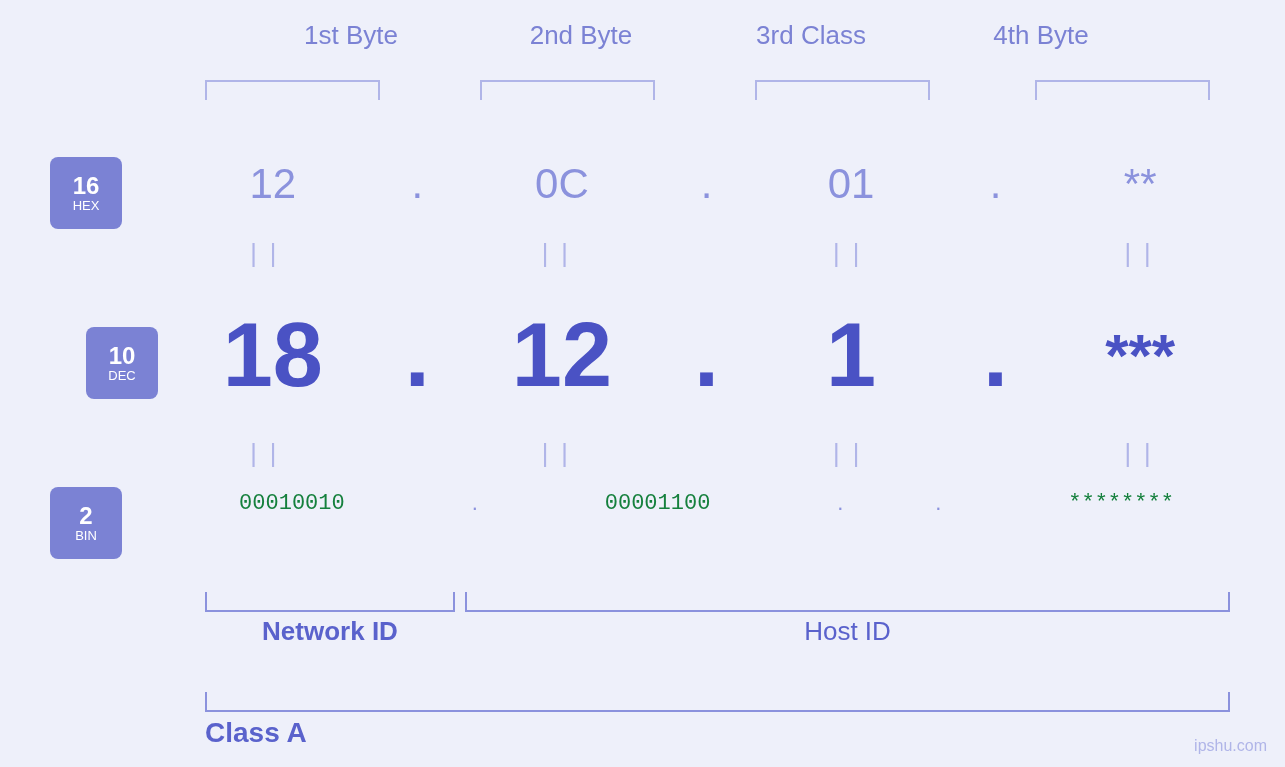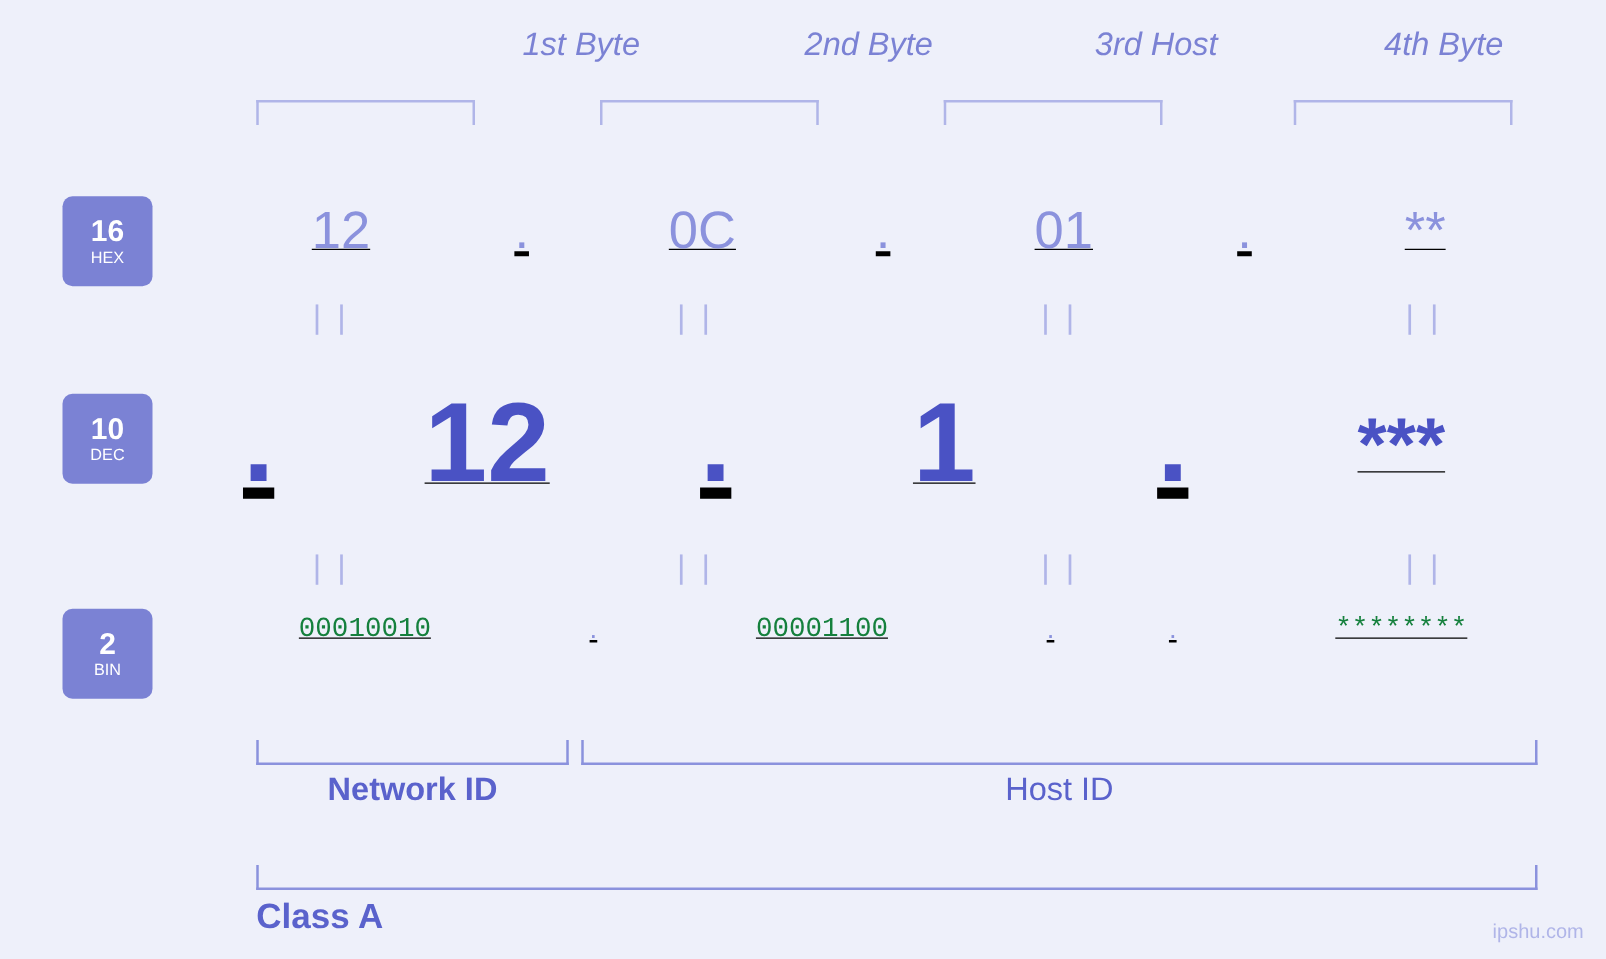--- a/index.html
+++ b/index.html
@@ -22,22 +22,21 @@
       background-color: #eef0fa;
     }
 
     
     .byte-headers {
       display: flex;
       position: absolute;
       top: 20px;
       left: 137px;
       right: 30px;
-      justify-content: flex-end;
-      font-style: italic;
+      justify-content: center;
     }
 
     .byte-header {
       color: #7b82d4;
       font-size: 26px;
       font-family: Arial, sans-serif;
       text-align: center;
       width: 200px;
     }
 
@@ -79,32 +78,31 @@
     }
 
     .badge-label {
       color: white;
       font-size: 13px;
       font-family: Arial, sans-serif;
       line-height: 1.1;
     }
 
     .badge-hex { top: 157px; }
-    .badge-dec { top: 315px; }
+    .badge-dec { top: 327px; margin-left: 36px; }
     .badge-bin { top: 487px; }
 
     
     .row {
       position: absolute;
       left: 158px;
       right: 30px;
       display: flex;
       align-items: center;
       justify-content: space-around;
-      text-decoration: underline;
     }
 
     .hex-row { top: 160px; }
     .dec-row { top: 310px; }
     .bin-row { top: 490px; }
 
     .cell {
       width: 200px;
       text-align: center;
     }
@@ -276,21 +274,21 @@
 </head>
 <body>
 
 <div class="container">
 
   <div class="byte-headers">
     <div class="byte-header cell">1st Byte</div>
     <div style="width:30px"></div>
     <div class="byte-header cell">2nd Byte</div>
     <div style="width:30px"></div>
-    <div class="byte-header cell">3rd Host</div>
+    <div class="byte-header cell">3rd Class</div>
     <div style="width:30px"></div>
     <div class="byte-header cell">4th Byte</div>
   </div>
 
   <div class="bracket-top bracket-b1"></div>
   <div class="bracket-top bracket-b2"></div>
   <div class="bracket-top bracket-b3"></div>
   <div class="bracket-top bracket-b4"></div>
 
   <div class="badge badge-hex">
@@ -325,20 +323,23 @@
     <div style="width:30px"></div>
     <div class="vconn-cell">||</div>
   </div>
 
   <div class="badge badge-dec">
     <span class="badge-num">10</span>
     <span class="badge-label">DEC</span>
   </div>
 
   <div class="row dec-row flex-row">
+    <div class="cell">
+      <span class="dec-val">18</span>
+    </div>
     <div class="dot-dec">.</div>
     <div class="cell">
       <span class="dec-val">12</span>
     </div>
     <div class="dot-dec">.</div>
     <div class="cell">
       <span class="dec-val">1</span>
     </div>
     <div class="dot-dec">.</div>
     <div class="cell">

